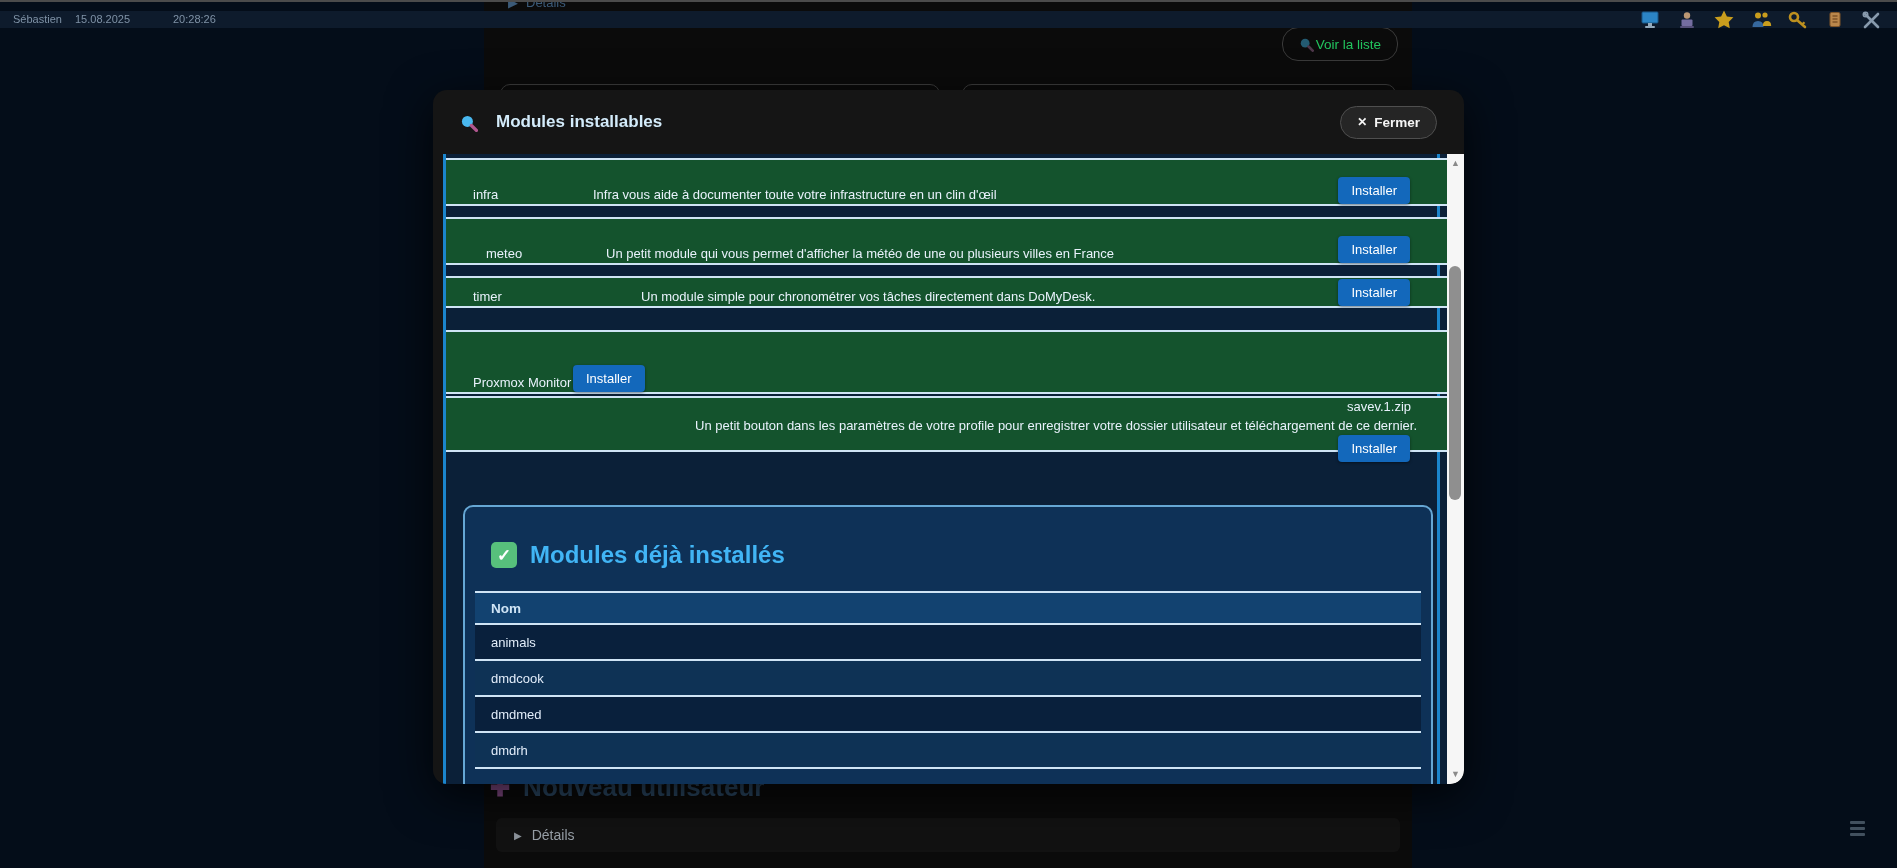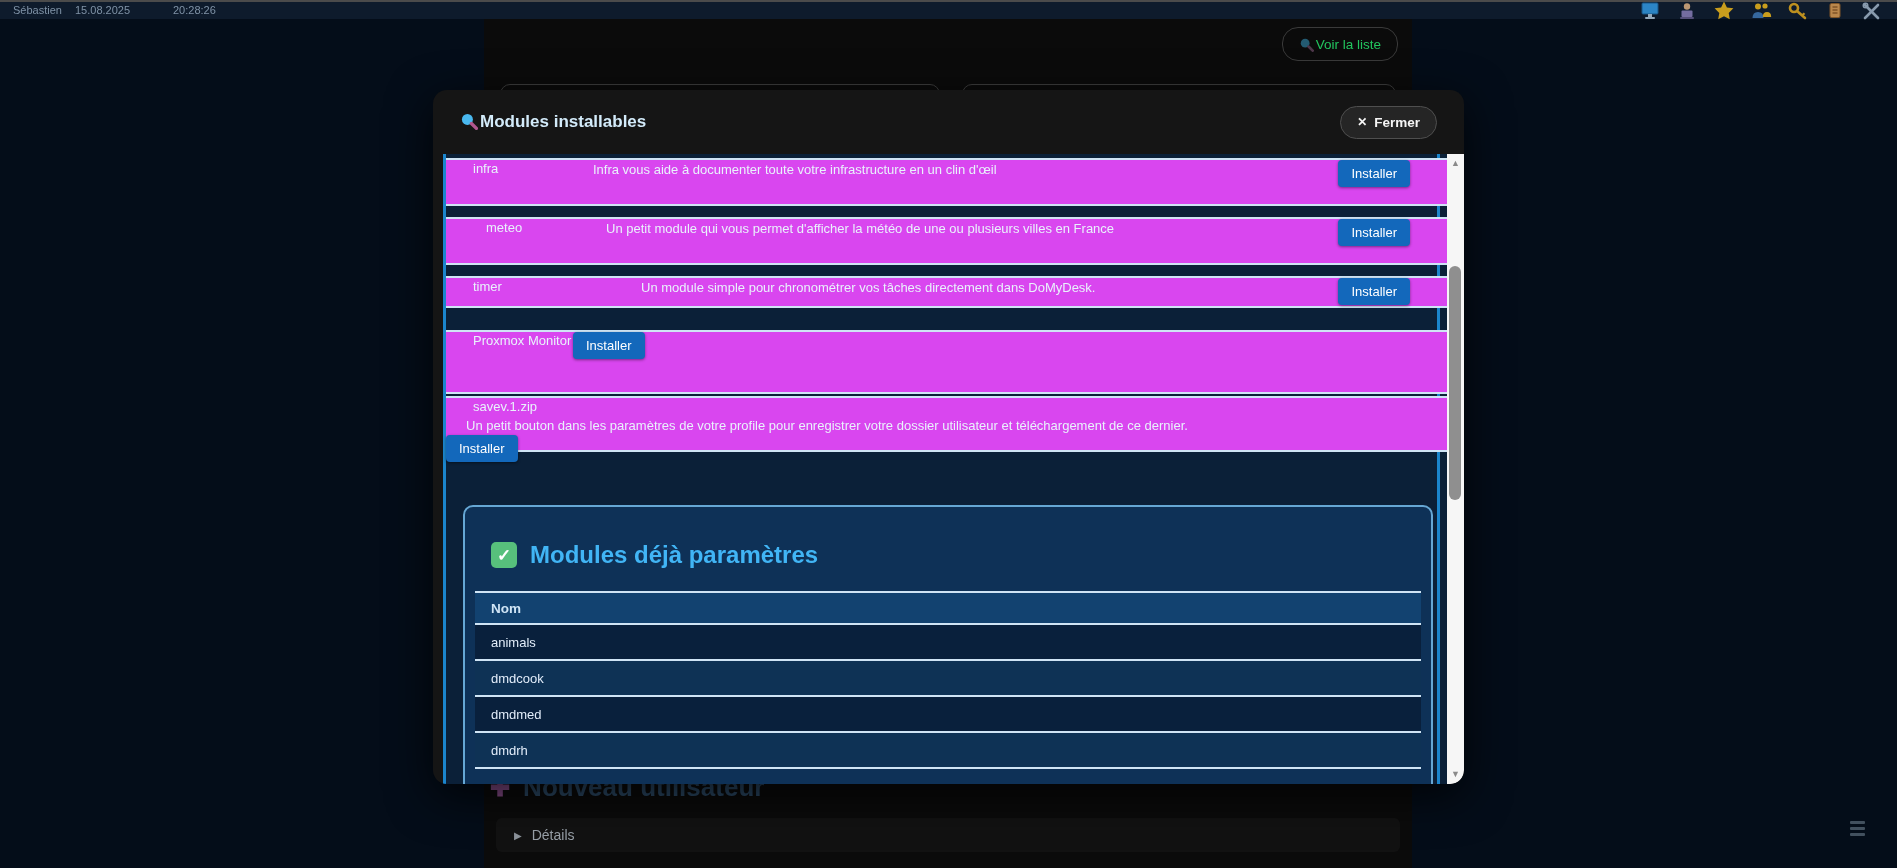--- a/index.html
+++ b/index.html
@@ -1,21 +1,21 @@
 <!DOCTYPE html>
 <html><head>
 <meta charset="utf-8">
 <style>
   * { margin:0; padding:0; box-sizing:border-box; }
   html,body { width:1897px; height:868px; overflow:hidden; background:#040d19;
     font-family:"Liberation Sans", sans-serif; }
   body::before { content:""; position:absolute; top:0; left:0; right:0; height:2px; background:#4b4b4b; z-index:20; }
 
   
-  .topbar { position:absolute; top:2px; left:0; right:0; height:17px; background:#0e1b2c; z-index:2; }
+  .topbar { position:absolute; top:11px; left:0; right:0; height:17px; background:#0e1b2c; z-index:2; }
   .topbar .tb-text { position:absolute; top:2px; font-size:11px; color:#7f92a6; }
   .tb-user { left:13px; } .tb-date { left:75px; } .tb-time { left:173px; }
   .topbar-icons { position:absolute; right:14px; top:-1px; display:flex; gap:15px; align-items:center; }
   .topbar-icons .tbi { width:22px; height:19px; display:flex; align-items:center; justify-content:center; cursor:pointer; opacity:.92; }
 
   
   .bg-panel { position:absolute; left:484px; top:2px; width:928px; height:866px; background:#0b0b0b; z-index:1; }
   .top-cut { position:absolute; left:24px; top:0; height:8px; width:220px; overflow:hidden; color:#3b5a78; font-size:13px; }
   .top-cut .inner { transform:translateY(-7px); display:flex; gap:8px; align-items:center; }
   .voir-btn { position:absolute; right:14px; top:25px; height:31px; padding:16px 16px; display:flex; align-items:center; gap:2px;
@@ -30,31 +30,31 @@
   .details-bar .caret { color:#8d949c; font-size:10px; }
   .details-bar .lbl { color:#99a1a9; font-size:14px; }
 
   .hamburger { position:absolute; left:1850px; top:821px; width:16px; cursor:pointer; z-index:2; }
   .hamburger span { display:block; width:15px; height:3px; background:#42505e; margin-bottom:3px; border-radius:1px; }
 
   
   .modal { position:absolute; left:433px; top:90px; width:1031px; height:694px; background:#151515;
     border-radius:14px; box-shadow:0 12px 45px rgba(0,0,0,.75); z-index:10; }
   .modal-header { height:64px; display:flex; align-items:center; justify-content:space-between; padding:0 27px; }
-  .m-title { display:flex; align-items:flex-start; gap:2px; font-size:17px; font-weight:bold; color:#d3ebfa; }
+  .m-title { display:flex; align-items:flex-end; gap:18px; font-size:17px; font-weight:bold; color:#d3ebfa; }
   .fermer-btn { height:33px; padding:0 16px; display:flex; align-items:center; gap:7px; background:#252525;
     border:1px solid #4f4f4f; border-radius:17px; color:#f5f5f5; font-weight:bold; font-size:13.5px; cursor:pointer; }
   .fermer-btn .x { font-size:12px; }
 
   .modal-body { position:absolute; top:64px; left:0; right:0; bottom:0; overflow:hidden; border-radius:0 0 14px 14px; }
   .content-region { position:absolute; left:10px; right:17px; top:0; bottom:0; background:#0b2038; border-left:3px solid #1b85cc; }
   .blue-right { position:absolute; right:7px; top:0; bottom:0; width:3px; background:#1b85cc; }
 
-  .mod-row { position:absolute; left:0; right:0; background:#d946ef; border-top:2px solid #cfe4f5; border-bottom:2px solid #cfe4f5;
-    display:flex; align-items:flex-start; color:#e9f2fc; font-size:13px; }
+  .mod-row { position:absolute; left:0; right:0; background:#14532d; border-top:2px solid #cfe4f5; border-bottom:2px solid #cfe4f5;
+    display:flex; align-items:flex-end; color:#e9f2fc; font-size:13px; }
   .mod-row .mname { width:100px; margin-left:27px; line-height:1.35; }
   .mod-row .mdesc { flex:1; margin-left:20px; margin-right:30px; line-height:1.5; }
   .install-btn { margin-right:37px; background:#1368bb; border:none; color:#ffffff; font-size:13px;
     padding:6px 13px; border-radius:4px; cursor:pointer; box-shadow:0 1px 3px rgba(0,0,0,.45); }
   .row1 { top:4px;   height:48px; }
   .row2 { top:63px;  height:48px;padding-left:13px; }
   .row3 { top:122px; height:32px;gap:48px; }
   .row4 { top:176px; height:64px; }
   .row5 { top:242px; height:56px;flex-direction:column; }
 
@@ -215,21 +215,21 @@
       </div>
       <div class="mod-row row5">
         <div class="mname">savev.1.zip</div>
         <div class="mdesc">Un petit bouton dans les paramètres de votre profile pour enregistrer votre dossier utilisateur et téléchargement de ce dernier.</div>
         <button class="install-btn">Installer</button>
       </div>
 
       <section class="installed">
         <div class="inst-heading">
           <span class="check-ic">✓</span>
-          <span>Modules déjà paramètres</span>
+          <span>Modules déjà installés</span>
         </div>
         <div class="inst-table">
           <div class="inst-head">Nom</div>
           <div class="inst-row odd">animals</div>
           <div class="inst-row even">dmdcook</div>
           <div class="inst-row odd">dmdmed</div>
           <div class="inst-row even">dmdrh</div>
         </div>
       </section>
     </div>

